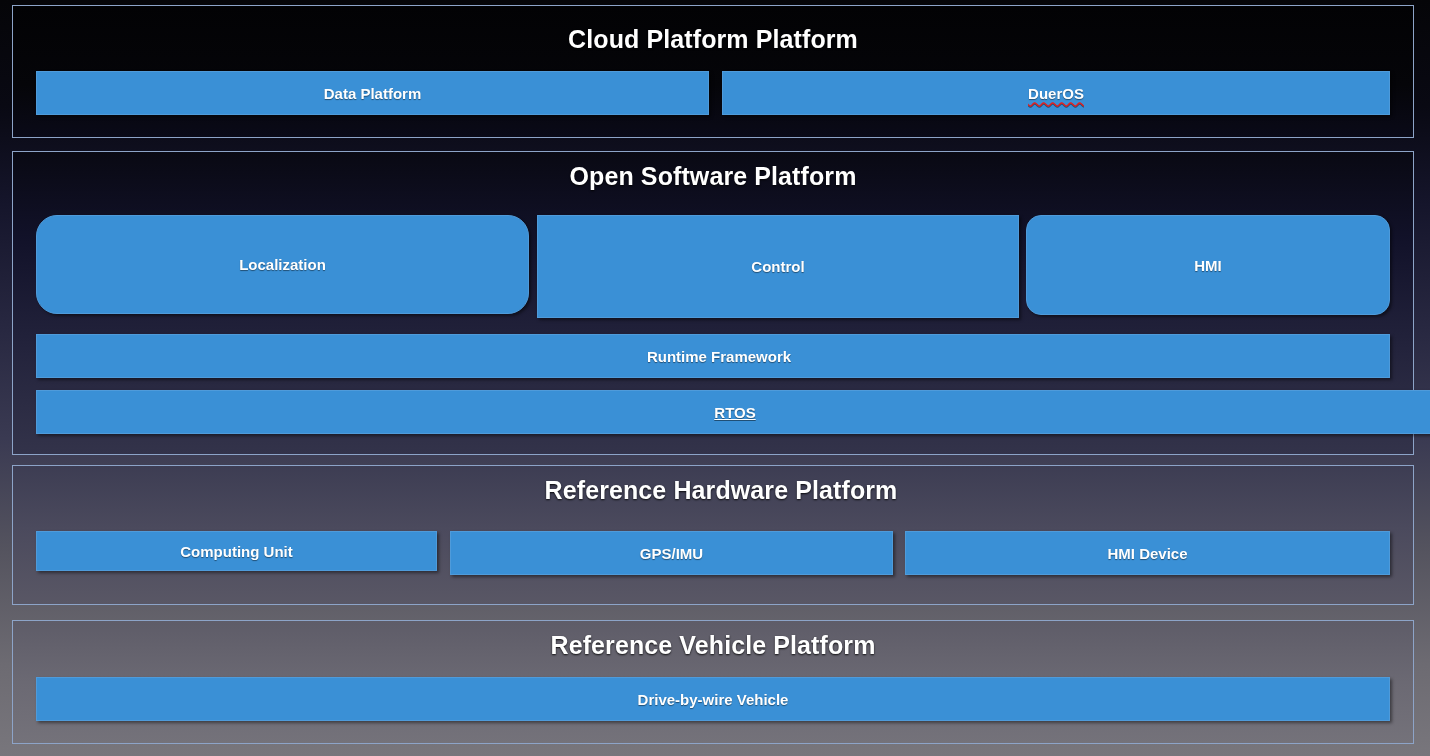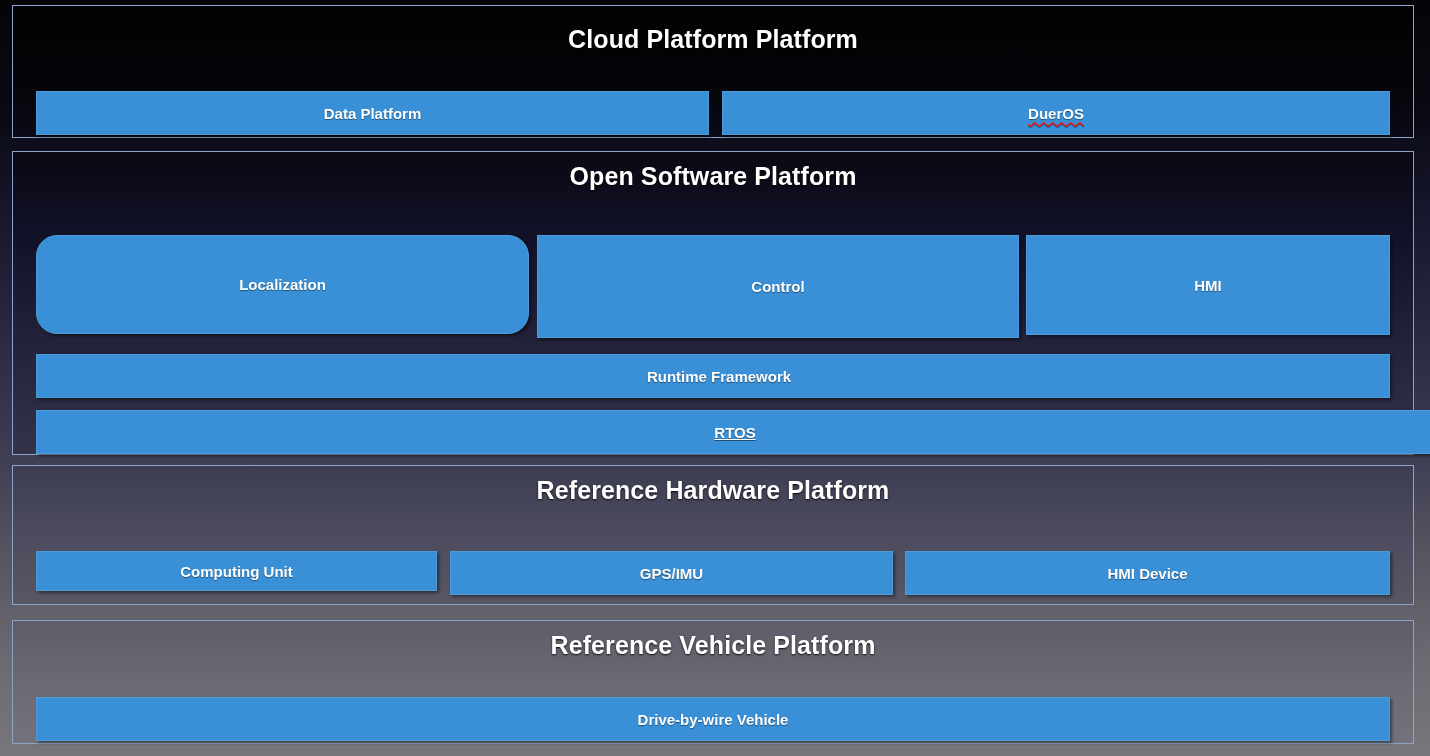--- a/index.html
+++ b/index.html
@@ -58,21 +58,20 @@
     border: 1px solid #4f9bda;
     box-shadow: 2px 2px 3px rgba(0,0,0,0.45);
     color: #ffffff;
     font-weight: bold;
     font-size: 15px;
     display: flex;
     align-items: center;
     justify-content: center;
     text-align: center;
     text-shadow: 0 1px 1px rgba(0,0,0,0.45);
-    margin-top: 20px;
   }
 
   .box-label { display: inline-block; position: relative; }
 
   
   .misspelled {
     text-decoration: underline wavy #e02020;
     text-decoration-skip-ink: none;
     text-underline-offset: 3px;
   }
@@ -89,29 +88,30 @@
 
   
   #layer-osp {
     top: 151px;
     height: 304px;
     background: linear-gradient(180deg, #090913 0%, #12122a 30%, #23233c 65%, #33334a 100%);
   }
   #layer-osp .layer-title { top: 12px; }
   #osp-box-localization { left: 23px;   top: 63px;  width: 493px; height: 99px; border-radius: 21px; }
   #osp-box-control      { left: 524px;  top: 63px;  width: 482px; height: 103px; }
-  #osp-box-hmi          { left: 1013px; top: 63px;  width: 364px; height: 100px; }
+  #osp-box-hmi          { left: 1013px; top: 63px;  width: 364px; height: 100px; border-radius: 15px; }
   #osp-box-runtime      { left: 23px;   top: 182px; width: 1354px; height: 44px; padding-left: 12px; }
   #osp-box-rtos         { left: 23px;   top: 238px; width: 1398px; height: 44px; text-decoration: underline; }
 
   
   #layer-hw {
     top: 465px;
     height: 140px;
     background: linear-gradient(180deg, #3d3d53 0%, #4b4a5d 45%, #595765 100%);
+    padding-left: 8px;
   }
   #layer-hw .layer-title { top: 12px; }
   #hw-box-computing { left: 23px;  top: 65px; width: 401px; height: 40px; }
   #hw-box-gps       { left: 437px; top: 65px; width: 443px; height: 44px; }
   #hw-box-hmidev    { left: 892px; top: 65px; width: 485px; height: 44px; }
 
   
   #layer-vehicle {
     top: 620px;
     height: 124px;

